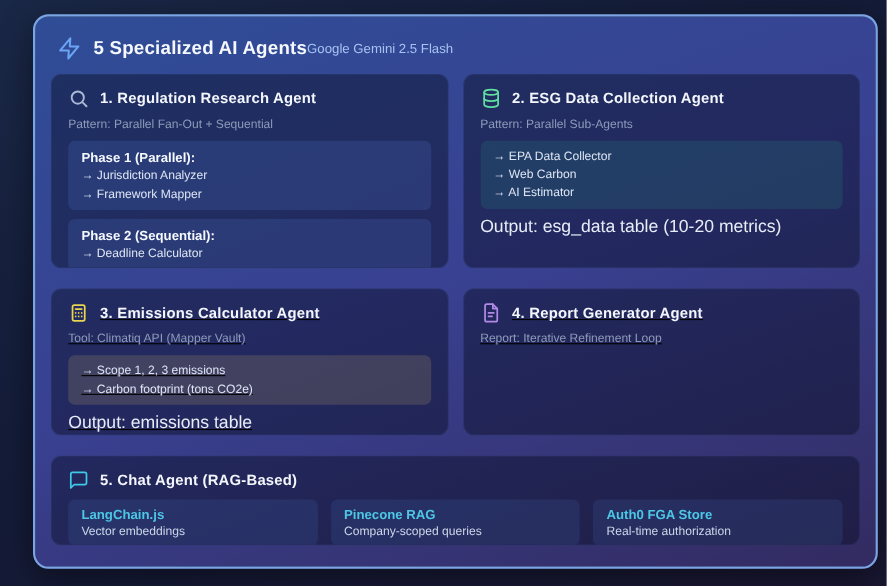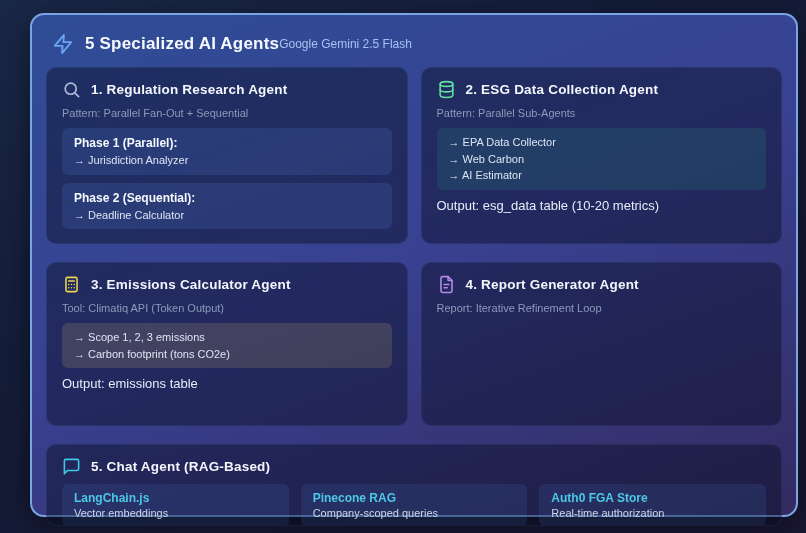--- a/index.html
+++ b/index.html
@@ -23,21 +23,21 @@
     height: 34px;
     display: flex; align-items: center; justify-content: flex-start;
     padding: 0 6px;
     margin-bottom: 6px;
   }
   .hdr-left { display: flex; align-items: center; gap: 11px; }
   .hdr-title { font-size: 17px; font-weight: bold; color: #f5f8fd; letter-spacing: .2px; }
   .model-badge { font-size: 12px; color: #a6c3f2; }
   .row { display: grid; grid-template-columns: 1fr 1fr; gap: 13px; margin-bottom: 18px; }
   .row1 { height: 177px; }
-  .row2 { height: 164px; }
+  .row2 { height: 134px; text-decoration: underline; }
   .row3 { height: 82px; margin-bottom: 0; display: block; border-radius: 14px; }
   .card {
     background: rgba(8,13,35,0.45);
     border: 1px solid rgba(130,160,235,0.10);
     border-radius: 10px;
     padding: 12px 15px;
     overflow: hidden;
   }
   .card-head { display: flex; align-items: center; gap: 10px; margin-bottom: 8px; }
   .card-title { font-size: 13.5px; font-weight: bold; color: #f3f6fc; letter-spacing: .2px; }
@@ -50,21 +50,21 @@
     font-size: 11px;
     color: #dde5f4;
     line-height: 1.5;
     margin-bottom: 8px;
   }
   .ibox .bhead { font-size: 12px; font-weight: bold; color: #f6f9fe; }
   .ibox-blue   { background: rgba(90,135,230,0.17); }
   .ibox-green  { background: rgba(45,205,150,0.12); }
   .ibox-amber  { background: rgba(246,205,110,0.15); }
   .ibox-purple { background: rgba(150,100,250,0.20); }
-  .output { font-size: 13px; color: #e7ecf7; margin-top: 2px; }
+  .output { font-size: 16px; color: #e7ecf7; margin-top: 2px; }
   .tools { display: grid; grid-template-columns: repeat(3, 1fr); gap: 12px; margin-top: 2px; }
   .tool {
     background: rgba(85,140,225,0.13);
     border-radius: 6px;
     padding: 7px 12px;
   }
   .tool-name { font-size: 12px; font-weight: bold; color: #4cc7e6; }
   .tool-desc { font-size: 11px; color: #ccd6e8; margin-top: 2px; }
 </style>
 </head>
@@ -93,20 +93,21 @@
             <circle cx="11" cy="11" r="7"></circle>
               <line x1="16.5" y1="16.5" x2="21" y2="21"></line>
           </svg>
         </span>
         <span class="card-title">1. Regulation Research Agent</span>
       </div>
       <div class="meta">Pattern: Parallel Fan-Out + Sequential</div>
       <div class="ibox ibox-blue">
         <div class="bhead">Phase 1 (Parallel):</div>
         <div>→ Jurisdiction Analyzer</div>
+        <div>→ Framework Mapper</div>
       </div>
       <div class="ibox ibox-blue">
         <div class="bhead">Phase 2 (Sequential):</div>
         <div>→ Deadline Calculator</div>
       </div>
 
     </div>
 
     <div class="card">
       <div class="card-head">
@@ -140,21 +141,21 @@
             <line x1="8.5" y1="12" x2="8.51" y2="12"></line>
               <line x1="12" y1="12" x2="12.01" y2="12"></line>
               <line x1="15.5" y1="12" x2="15.51" y2="12"></line>
             <line x1="8.5" y1="16" x2="8.51" y2="16"></line>
               <line x1="12" y1="16" x2="12.01" y2="16"></line>
               <line x1="15.5" y1="16" x2="15.51" y2="16"></line>
           </svg>
         </span>
         <span class="card-title">3. Emissions Calculator Agent</span>
       </div>
-      <div class="meta">Tool: Climatiq API (Token Output)</div>
+      <div class="meta">Tool: Climatiq API (Mapper Vault)</div>
       <div class="ibox ibox-amber">
         <div>→ Scope 1, 2, 3 emissions</div>
         <div>→ Carbon footprint (tons CO2e)</div>
       </div>
       <div class="output">Output: emissions table</div>
     </div>
 
     <div class="card">
       <div class="card-head">
         <span class="icon">

